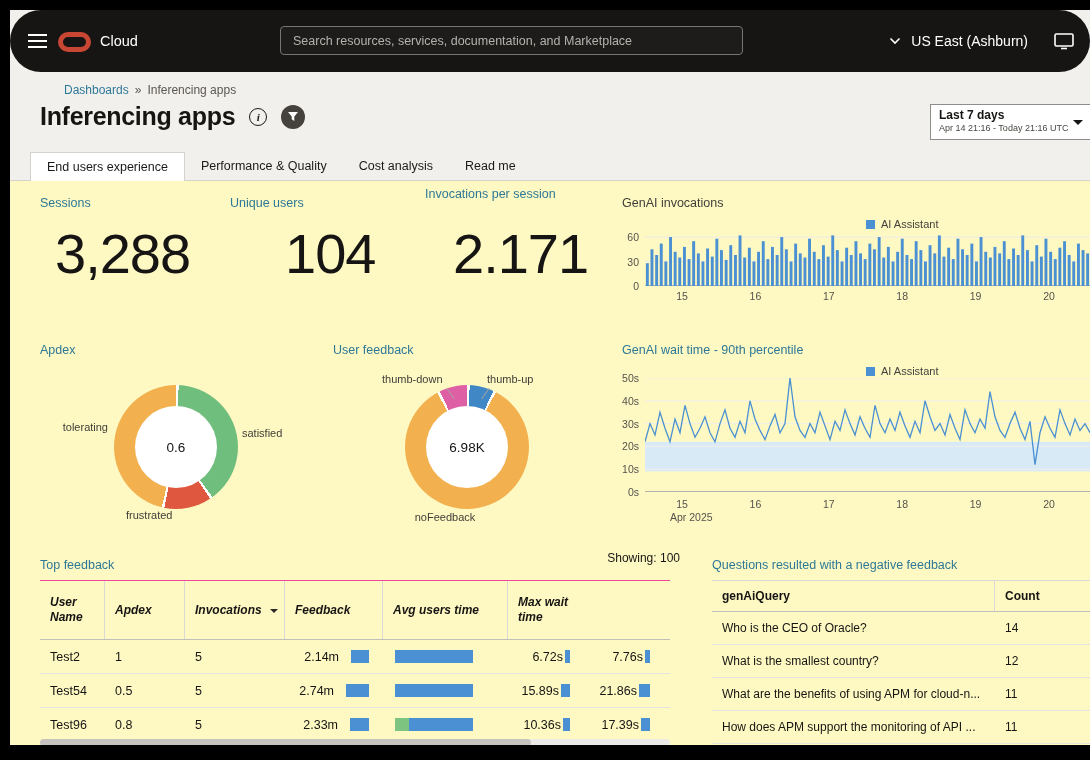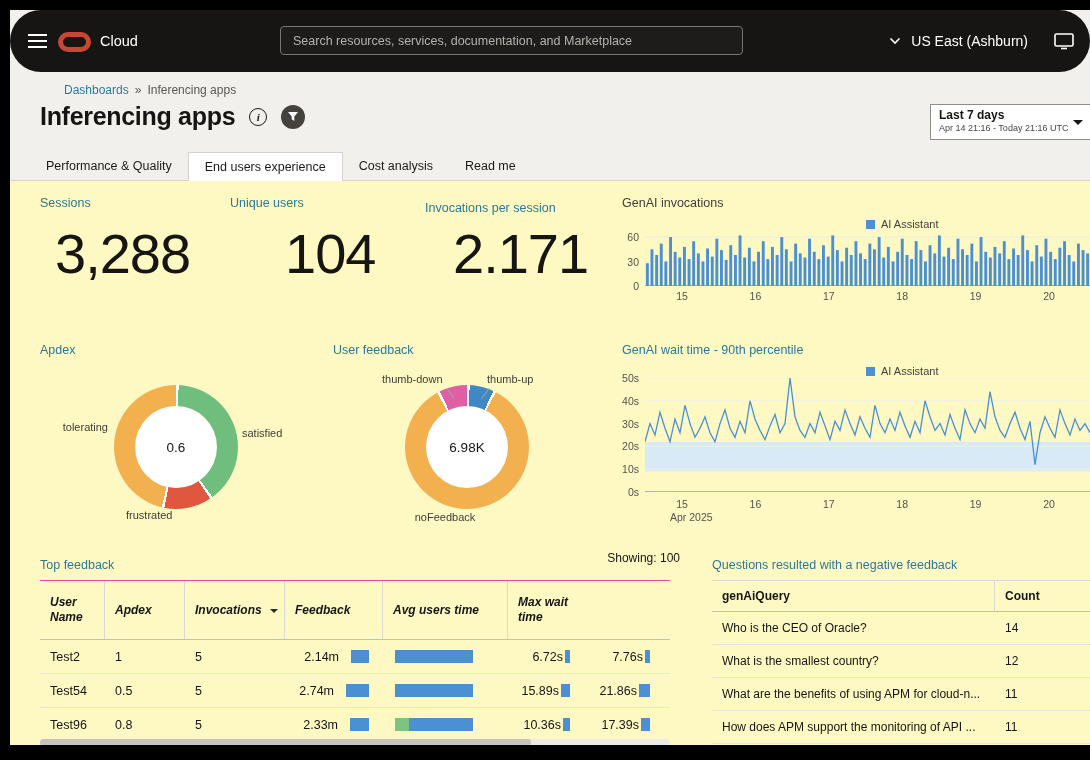--- a/index.html
+++ b/index.html
@@ -38,21 +38,21 @@
   .tab.active{background:#fff;border:1px solid #d5d2ce;border-bottom:none;height:29px;position:relative;z-index:3;}
   .tabline{position:absolute;left:0;top:170px;width:1080px;height:1px;background:#d5d2ce;z-index:1;}
 
   
   .content{position:absolute;left:0;top:171px;width:1080px;height:564px;background:#fef9c3;z-index:2;}
   .content > *{position:absolute;}
   .wtitle{font-size:12.5px;color:#2d7897;cursor:pointer;white-space:nowrap;}
   .wtitle.dark{color:#403d38;cursor:default;}
   .kpi-label{font-size:12.5px;color:#2d7897;cursor:pointer;}
   .kpi-value{font-size:56px;color:#161513;letter-spacing:-1px;line-height:1.1;}
-  #kl1{left:30px;top:15px;} #kl2{left:220px;top:15px;} #kl3{left:415px;top:20px;text-align:right;}
+  #kl1{left:30px;top:15px;} #kl2{left:220px;top:15px;} #kl3{left:415px;top:6px;text-align:right;}
   #kv1{left:45px;top:42px;} #kv2{left:275px;top:42px;} #kv3{left:443px;top:42px;}
   #t-genai{left:612px;top:15px;}
   .legend{display:flex;align-items:center;gap:6px;font-size:11px;color:#44413d;cursor:pointer;}
   .legend .sq{width:9px;height:9px;background:#4a90d2;}
   #legend1{left:856px;top:37px;} #legend2{left:856px;top:184px;}
   #bar-chart{left:635px;top:52px;width:445px;height:53px;}
   #bar-xticks{left:635px;top:109px;width:445px;height:13px;}
   #line-chart{left:635px;top:197px;width:445px;height:114px;}
   #line-xticks{left:635px;top:317px;width:445px;height:13px;}
   #apr-label{left:660px;top:330px;font-size:10.5px;color:#55524d;}
@@ -146,22 +146,22 @@
     </span>
   </div>
 
   <div class="timebox">
     <div class="timebox-label">Last 7 days</div>
     <div class="timebox-detail">Apr 14 21:16 - Today 21:16 UTC</div>
     <span class="timebox-caret"></span>
   </div>
 
   <nav class="tabbar">
+    <div class="tab active">End users experience</div>
     <div class="tab">Performance &amp; Quality</div>
-    <div class="tab active">End users experience</div>
     <div class="tab">Cost analysis</div>
     <div class="tab">Read me</div>
   </nav>
   <div class="tabline"></div>
 
   <section class="content">
 
     <span class="kpi-label" id="kl1">Sessions</span>
     <span class="kpi-value" id="kv1">3,288</span>
     <span class="kpi-label" id="kl2">Unique users</span>

